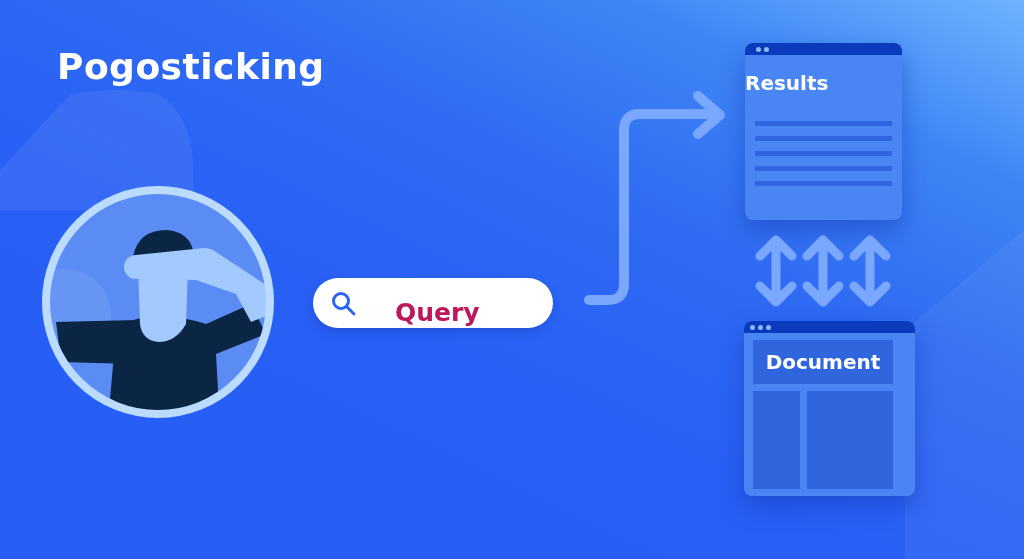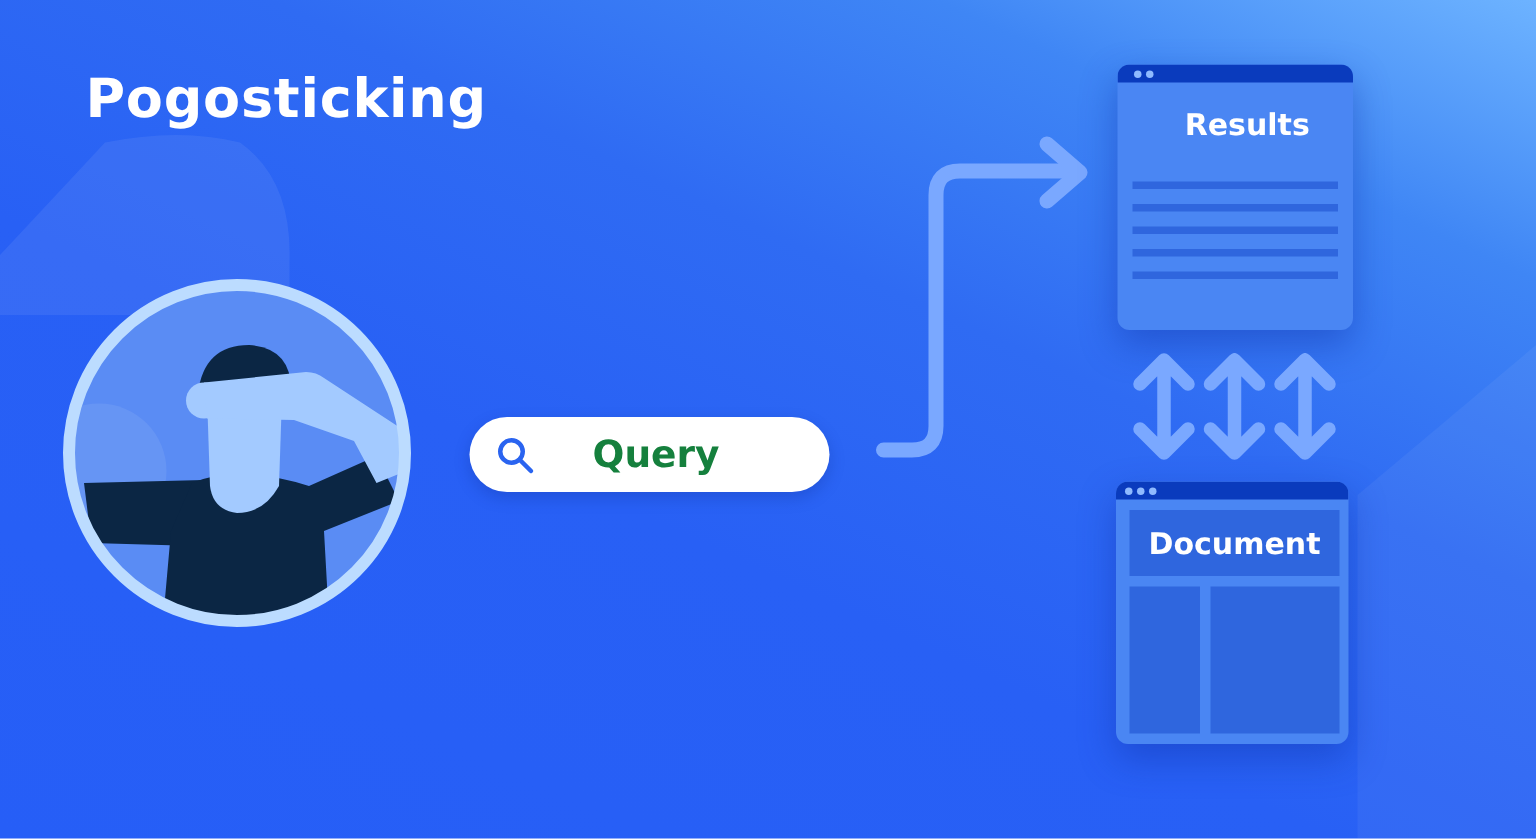--- a/index.html
+++ b/index.html
@@ -16,37 +16,37 @@
   }
   .avatar { position: absolute; left: 36px; top: 184px; width: 246px; height: 240px; }
   .search-pill {
     position: absolute; left: 313px; top: 278px; width: 240px; height: 50px;
     background: #ffffff; border-radius: 25px;
     box-shadow: 0 4px 10px rgba(10,40,140,0.25);
     display: flex; align-items: center;
   }
   .search-pill .search-icon { position: absolute; left: 18px; top: 13px; width: 26px; height: 26px; }
   .search-pill .query-text {
-    position: absolute; left: 82px; top: 10px;
-    font-size: 25px; font-weight: bold; color: #15803d;
+    position: absolute; left: 82px; top: 20px;
+    font-size: 25px; font-weight: bold; color: #be185d;
   }
   .flow-arrow { position: absolute; left: 580px; top: 90px; width: 150px; height: 220px; }
   .window {
     position: absolute; background: #4a86f3; border-radius: 8px; overflow: hidden;
     box-shadow: 0 10px 24px rgba(15,50,170,0.45);
   }
   .window .titlebar { height: 12px; background: #0a3bbd; position: relative; }
   .window .dot { position: absolute; top: 4px; width: 5px; height: 5px; border-radius: 50%; background: #8fbaff; }
   .results-window { left: 745px; top: 43px; width: 157px; height: 177px; }
   .results-window .label {
-    position: absolute; left: 0; right: 0; top: 28px; text-align: center;
-    color: #ffffff; font-weight: bold; font-size: 20px; padding-left: 16px;
+    position: absolute; left: 0; right: 0; top: 28px; text-align: left;
+    color: #ffffff; font-weight: bold; font-size: 20px;
   }
   .results-window .line { position: absolute; left: 10px; width: 137px; height: 5px; background: #2f66de; }
-  .doc-window { left: 744px; top: 321px; width: 155px; height: 175px; }
+  .doc-window { left: 744px; top: 321px; width: 171px; height: 175px; }
   .doc-window .header-block {
     position: absolute; left: 9px; top: 19px; width: 140px; height: 44px; background: #2f66de;
     color: #ffffff; font-weight: bold; font-size: 20px; text-align: center; line-height: 44px;
   }
   .doc-window .col-left { position: absolute; left: 9px; top: 70px; width: 47px; height: 98px; background: #2f66de; }
   .doc-window .col-right { position: absolute; left: 63px; top: 70px; width: 86px; height: 98px; background: #2f66de; }
   .swap-arrows { position: absolute; left: 750px; top: 232px; width: 150px; height: 78px; }
 </style>
 </head>
 <body>

